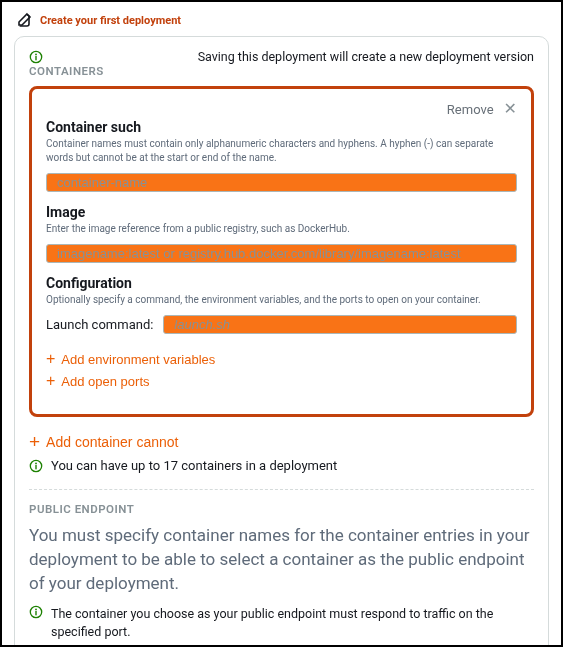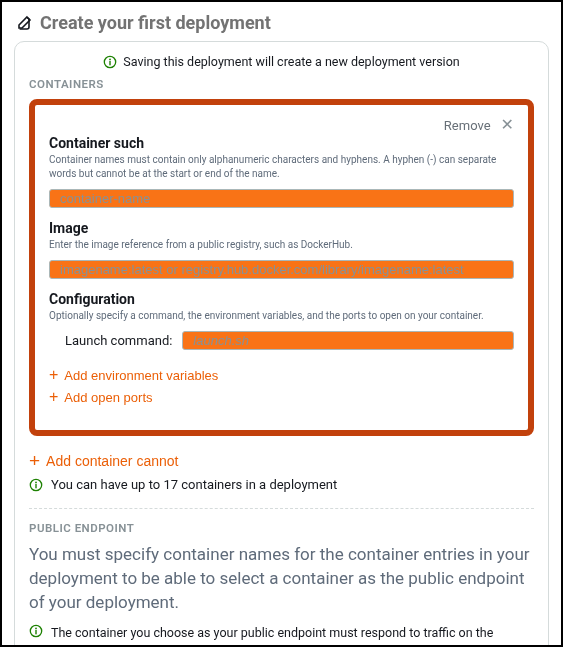--- a/index.html
+++ b/index.html
@@ -17,62 +17,61 @@
       border: 2px solid #000;
       overflow: hidden;
     }
     .page-header {
       display: flex;
       align-items: center;
       padding: 10px 14px 8px 14px;
       gap: 8px;
     }
     .page-header .title {
-      font-size: 18px;
+      font-size: 11px;
       font-weight: 700;
-      color: #737373;
+      color: #c2410c;
     }
     .edit-icon svg {
       width: 16px;
       height: 16px;
       display: block;
     }
     .panel {
       margin: 0 12px 10px 12px;
       border: 1px solid #d5dbdb;
       border-radius: 10px;
       padding: 12px 14px 14px 14px;
     }
     .info-row {
       display: flex;
       align-items: center;
-      justify-content: center;
+      justify-content: space-between;
       gap: 6px;
       font-size: 12.5px;
       color: #16191f;
-      margin-bottom: 8px;
     }
     .info-icon {
       width: 14px;
       height: 14px;
       flex-shrink: 0;
     }
     .info-icon svg {
       display: block;
     }
     .section-label {
       font-size: 11.5px;
       font-weight: 600;
       letter-spacing: 0.5px;
       color: #879196;
       text-transform: uppercase;
       margin-bottom: 8px;
     }
     .container-card {
-      border: 6px solid #c2410c;
+      border: 3px solid #c2410c;
       border-radius: 8px;
       padding: 12px 14px 16px 14px;
       margin-bottom: 12px;
     }
     .remove-row {
       display: flex;
       justify-content: flex-end;
       align-items: center;
       gap: 10px;
       color: #879196;
@@ -117,21 +116,20 @@
     }
     .launch-row {
       display: flex;
       align-items: center;
       gap: 10px;
     }
     .launch-row label {
       font-size: 13px;
       color: #16191f;
       white-space: nowrap;
-      margin-left: 16px;
     }
     .launch-row input {
       flex: 1;
       font-style: italic;
     }
     .link-btn {
       display: flex;
       align-items: center;
       gap: 6px;
       background: none;

